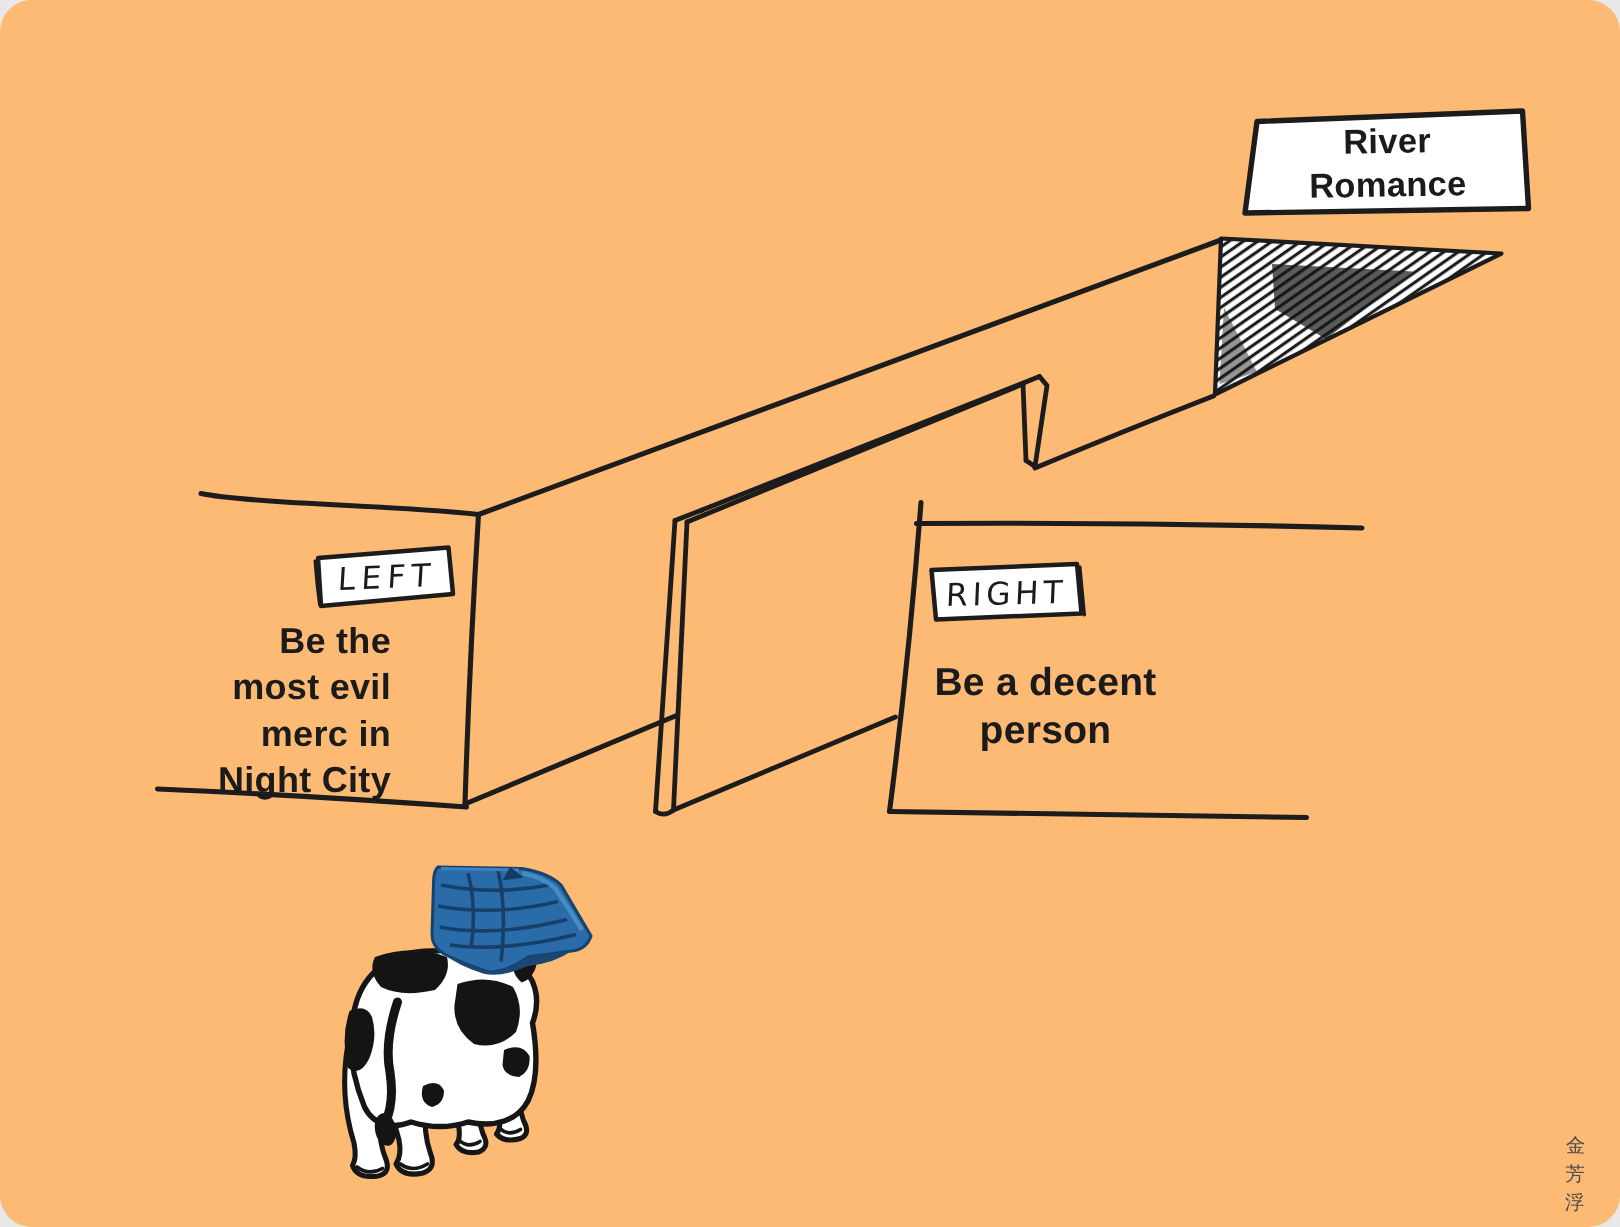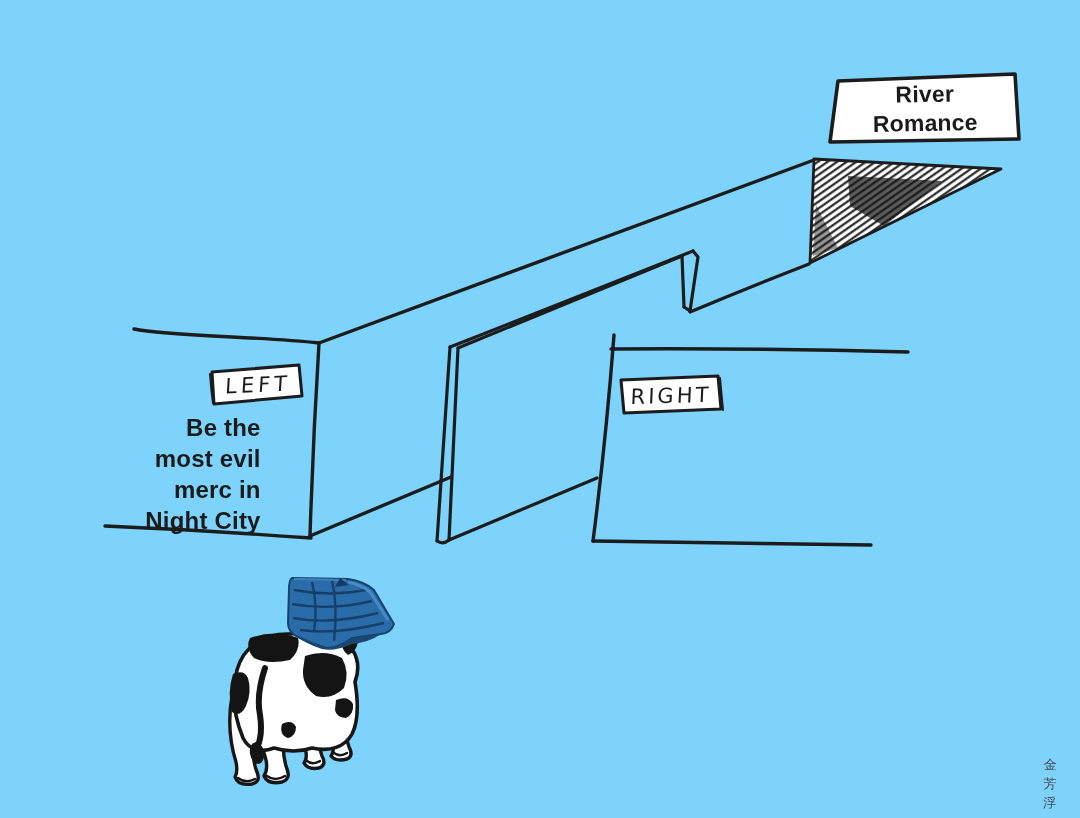--- a/index.html
+++ b/index.html
@@ -1,22 +1,23 @@
 <!DOCTYPE html>
 <html><head>
 <meta charset="utf-8">
 <style>
   html,body{margin:0;padding:0;background:#e8e8e8;}
   .scene{
     position:relative;
     width:1080px;height:818px;
-    background:#7dd3fc;
+    background:#fdba74;
     overflow:hidden;
     font-family:"Liberation Sans", sans-serif;
     color:#1b1b1b;
+    border-radius:21px;
   }
   .scene svg{position:absolute;left:0;top:0;}
   .txt{
     position:absolute;
     white-space:pre-line;
     text-align:center;
     display:flex;align-items:center;justify-content:center;
     color:#1b1b1b;
   }
   .caption{
@@ -190,17 +191,19 @@
 
   <div class="txt hand left-sign-label">LEFT</div>
 
   <div class="txt caption left-caption">Be the
 most evil
 merc in
 Night City</div>
 
   <div class="txt hand right-sign-label">RIGHT</div>
 
+  <div class="txt caption right-caption">Be a decent
+person</div>
 
   <div class="txt signature">金
 芳
 浮</div>
 </div>
 
 </body></html>

